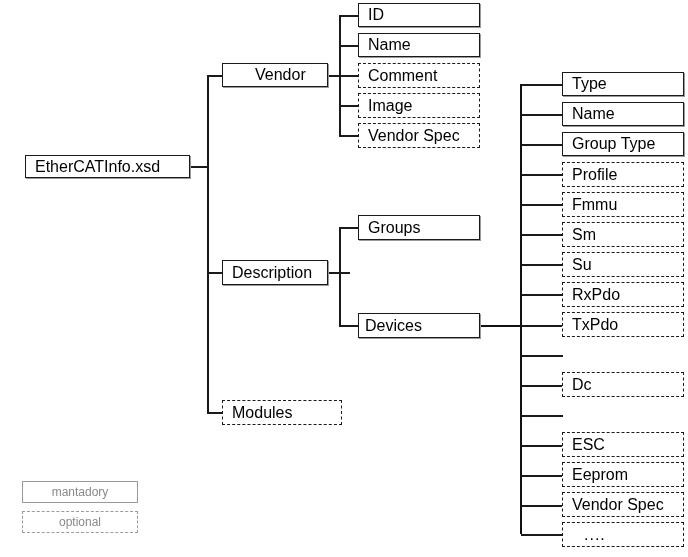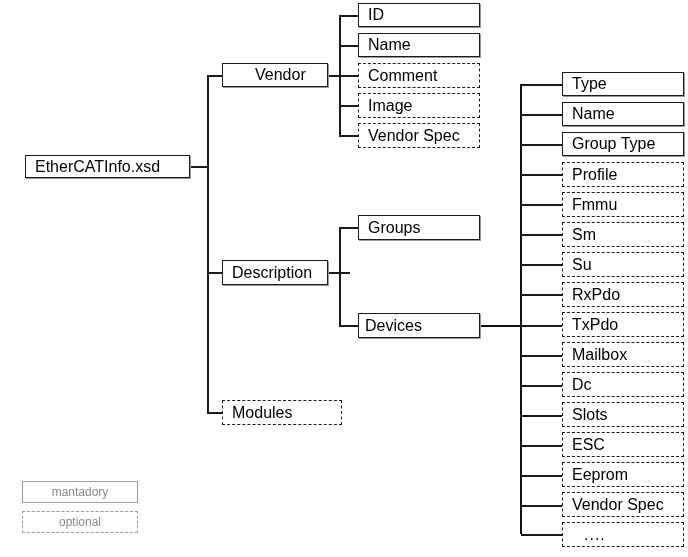--- a/index.html
+++ b/index.html
@@ -167,29 +167,23 @@
   </div>
   <div class="node optional" style="left:562px; top:282px; width:122px; height:25px;">
     <span>RxPdo</span>
   </div>
   <div class="node optional" style="left:562px; top:252px; width:122px; height:25px;">
     <span>Su</span>
   </div>
   <div class="node optional" style="left:562px; top:312px; width:122px; height:25px;">
     <span>TxPdo</span>
   </div>
-  <div class="node optional" style="left:562px; top:342px; width:122px; height:25px;">
-    <span>Mailbox</span>
-  </div>
   <div class="node optional" style="left:562px; top:372px; width:122px; height:25px;">
     <span>Dc</span>
   </div>
-  <div class="node optional" style="left:562px; top:402px; width:122px; height:25px;">
-    <span>Slots</span>
-  </div>
   <div class="node optional" style="left:562px; top:432px; width:122px; height:25px;">
     <span>ESC</span>
   </div>
   <div class="node optional" style="left:562px; top:462px; width:122px; height:25px;">
     <span>Eeprom</span>
   </div>
   <div class="node optional" style="left:562px; top:492px; width:122px; height:25px;">
     <span>Vendor Spec</span>
   </div>
   <div class="node optional" style="left:562px; top:522px; width:122px; height:25px;">

